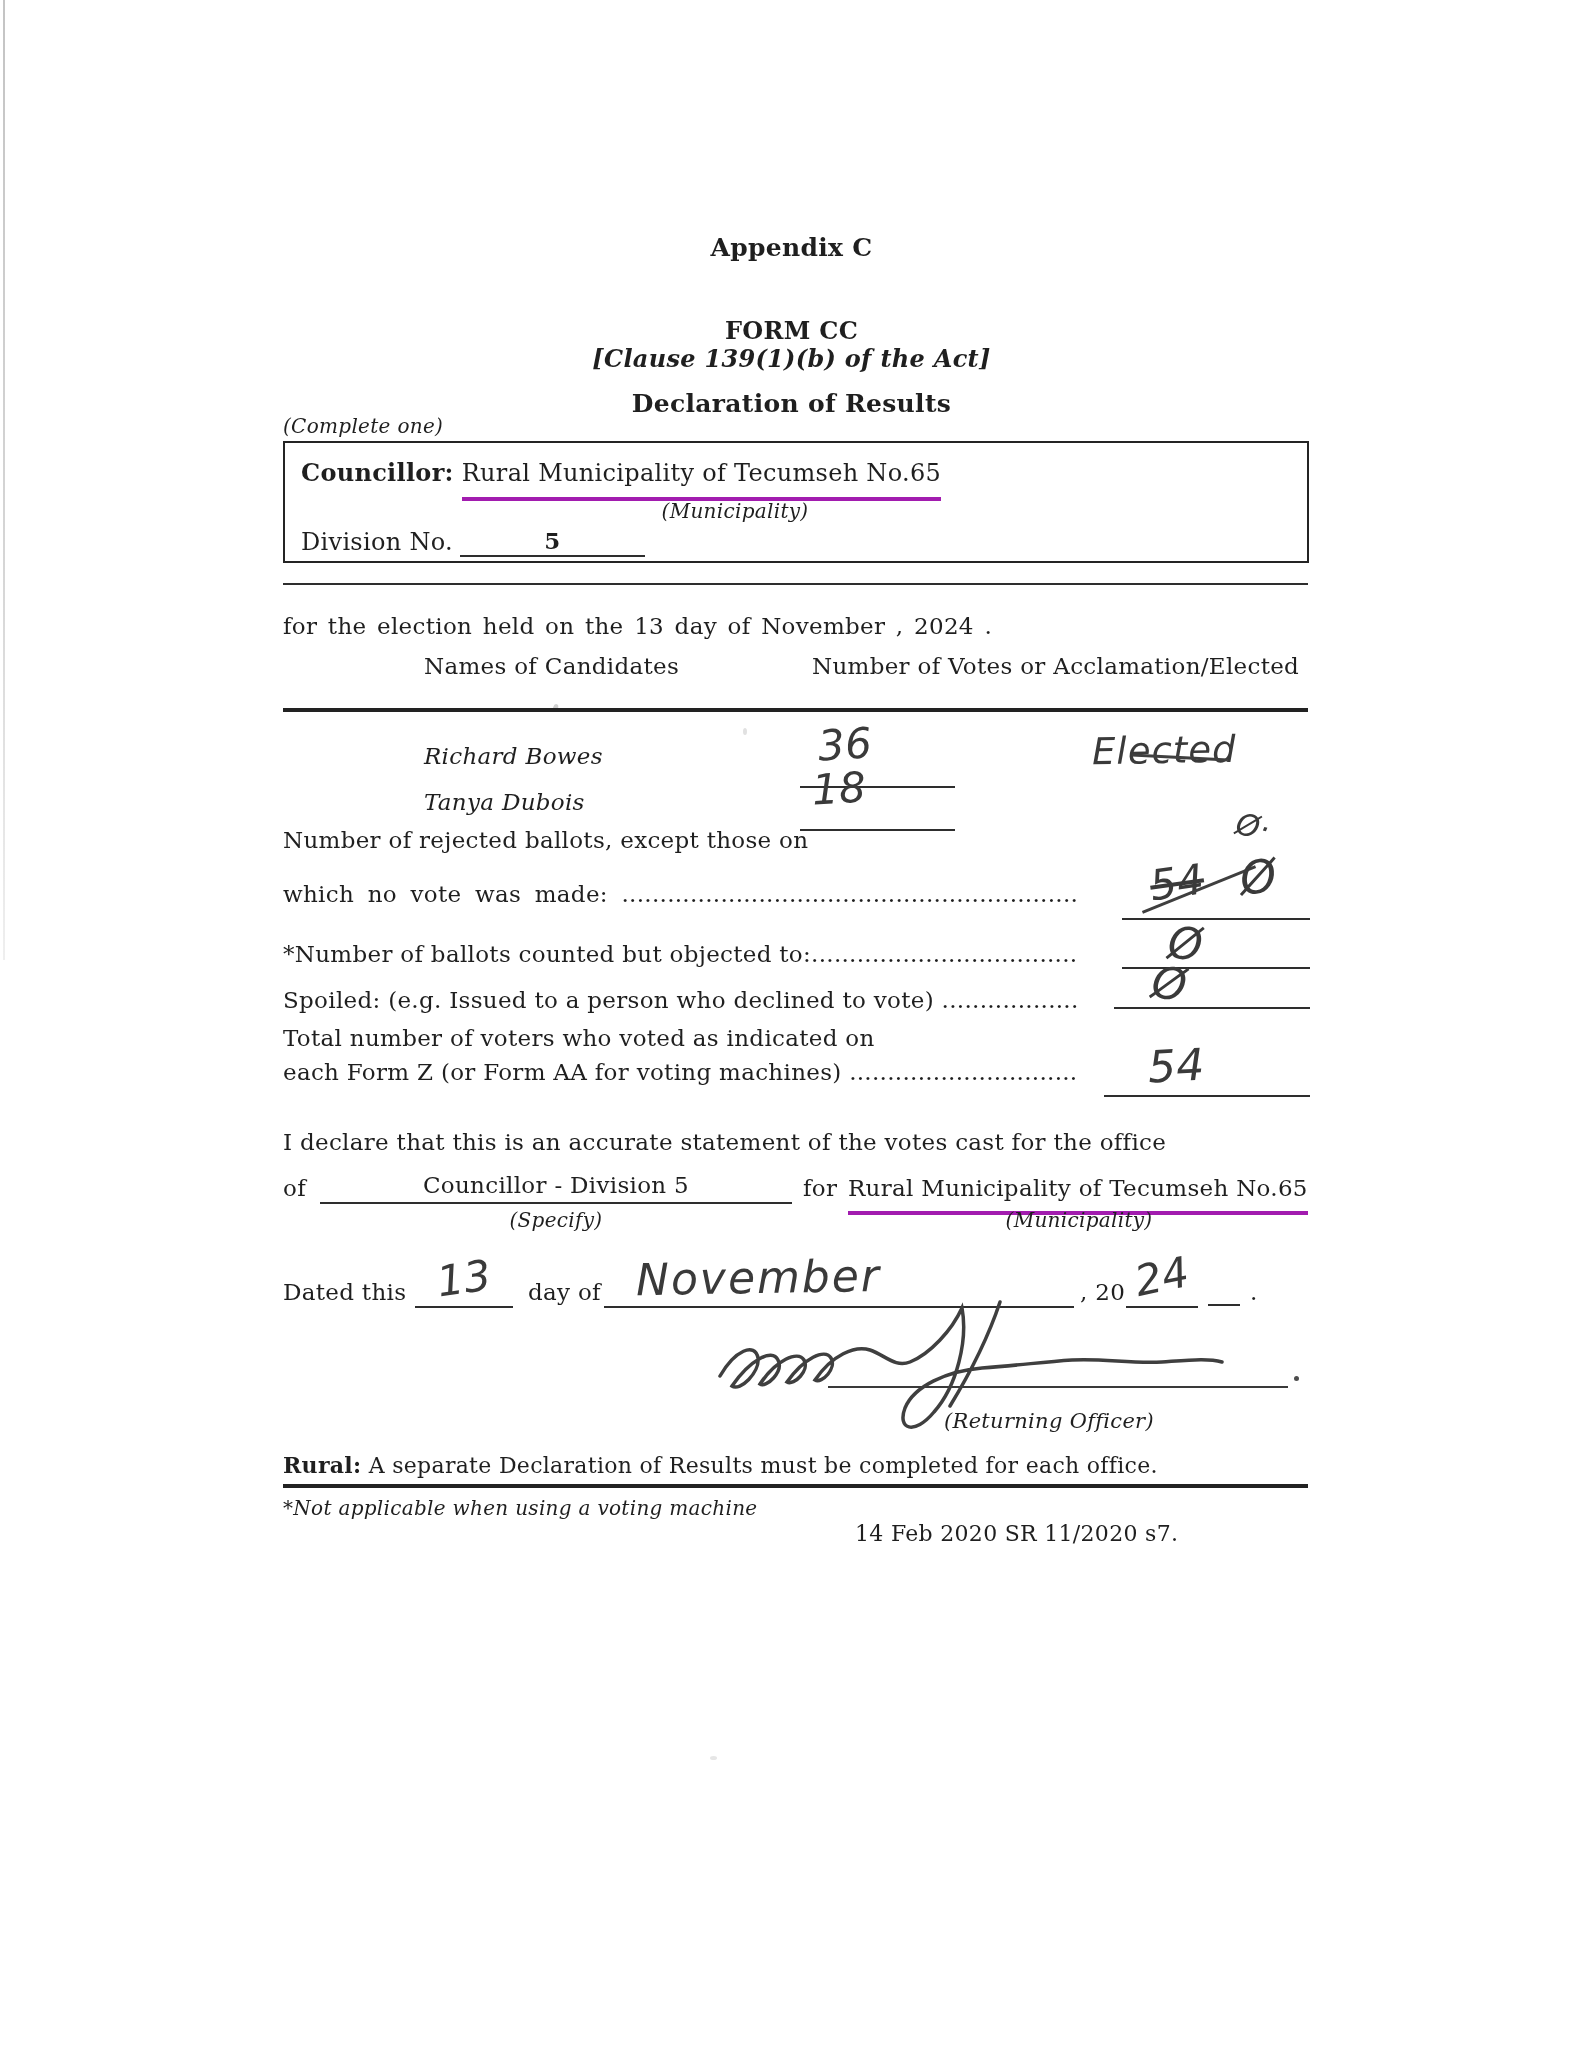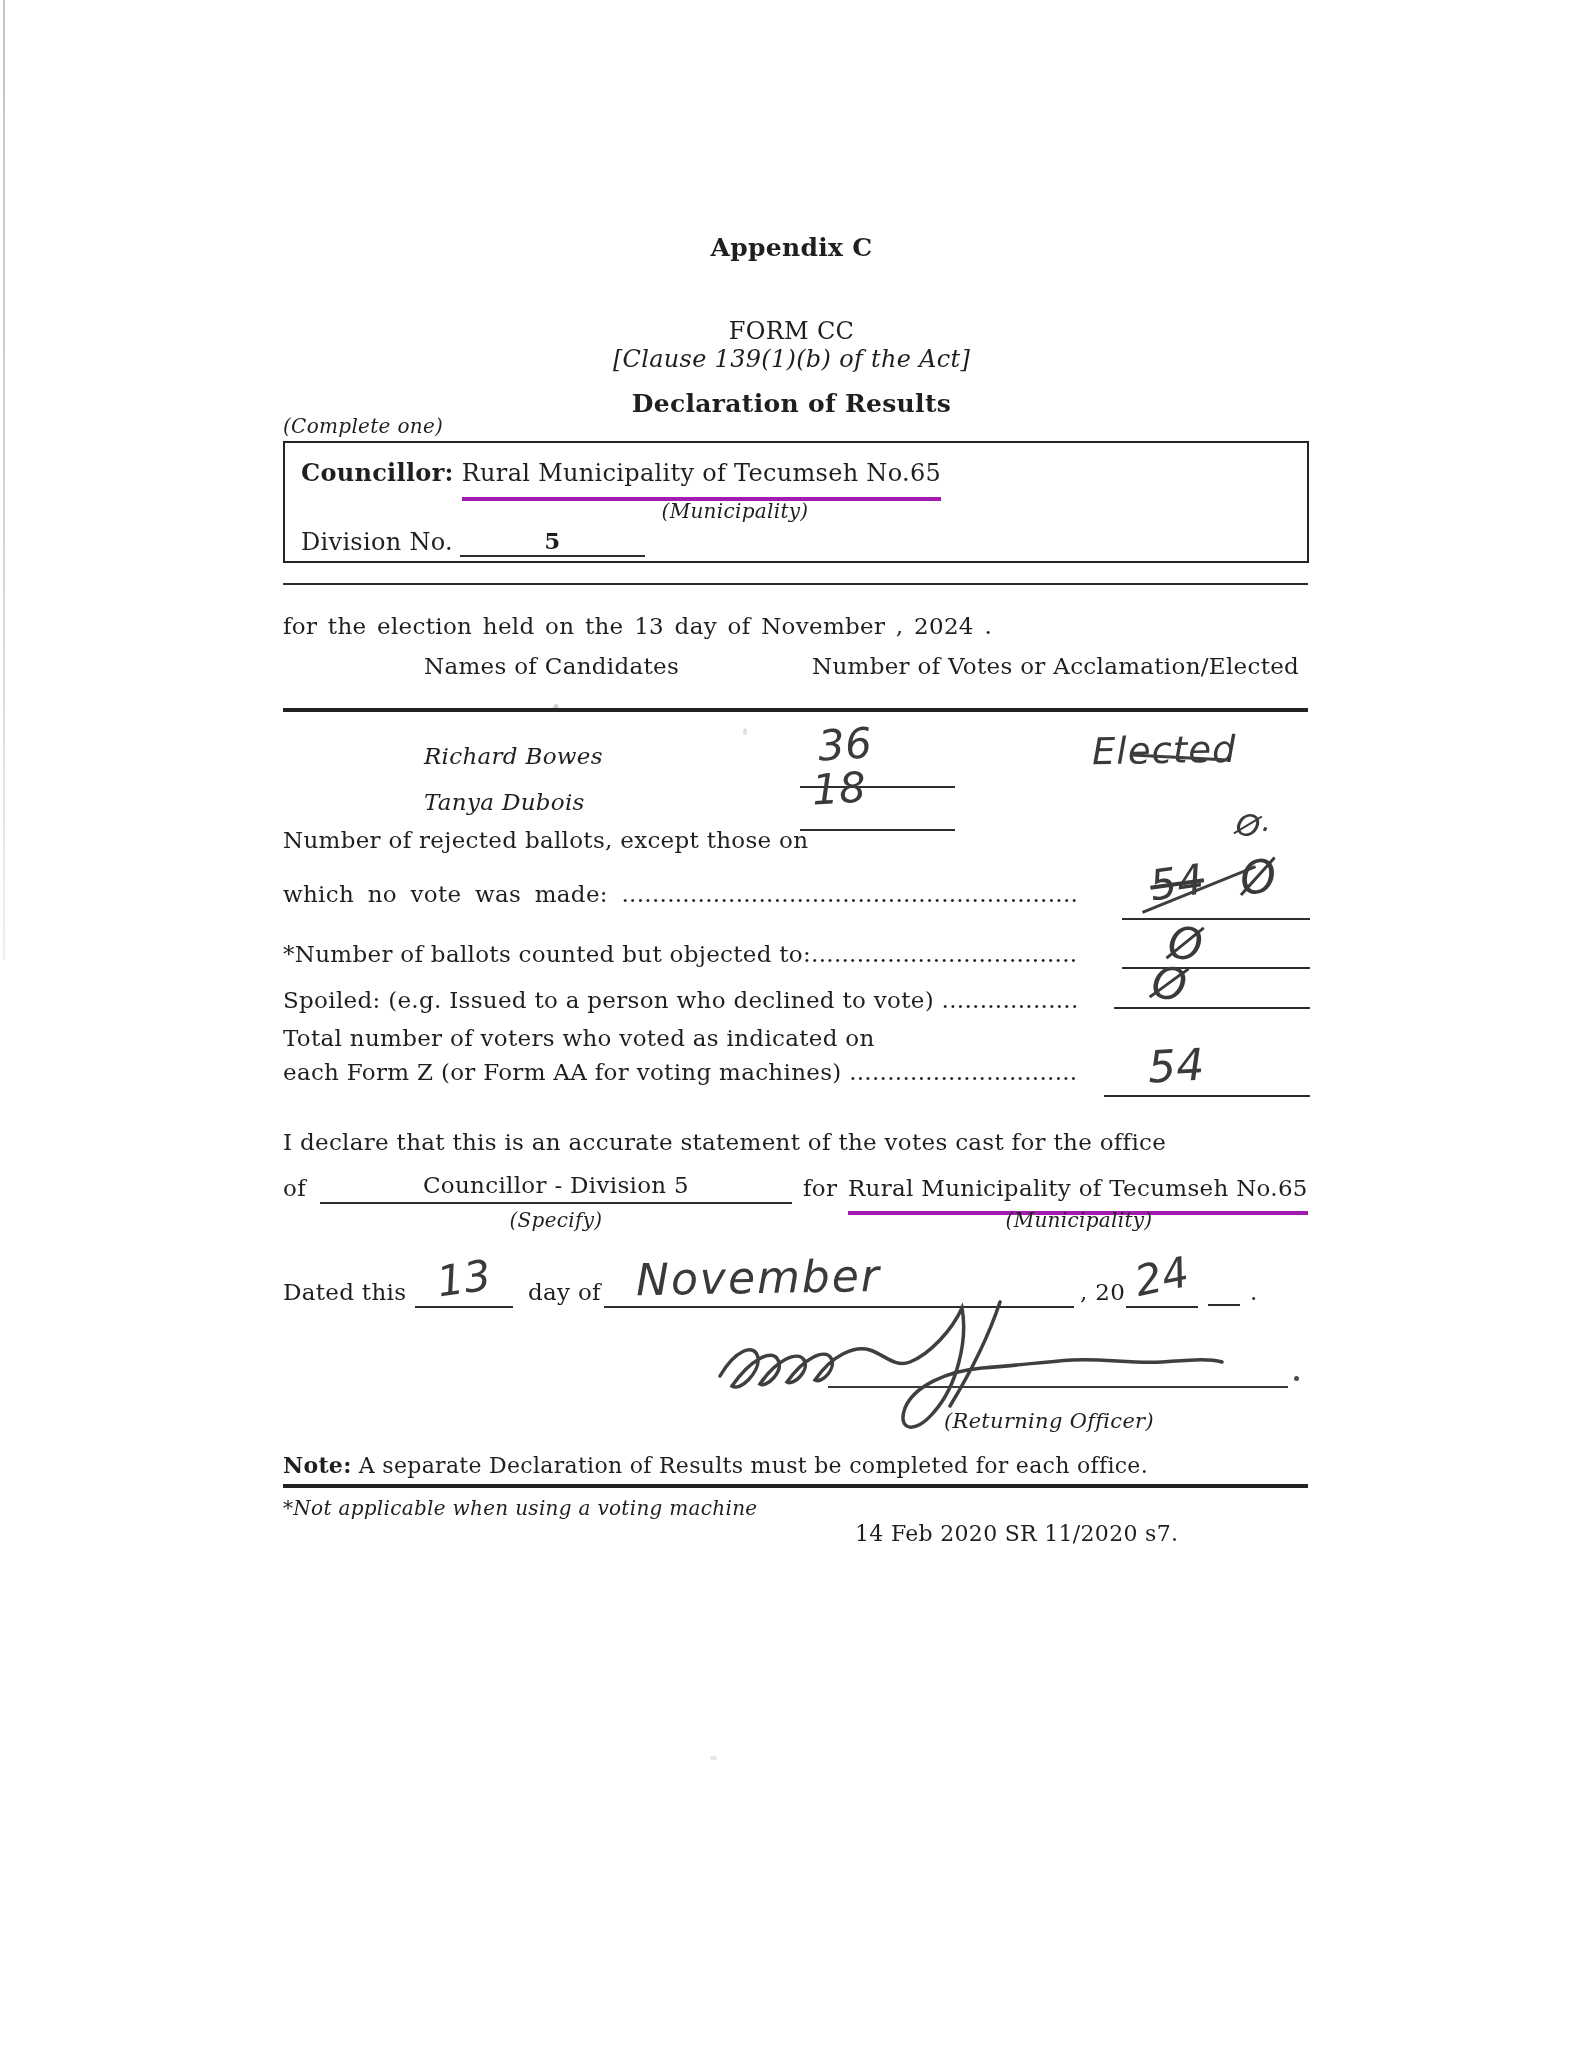--- a/index.html
+++ b/index.html
@@ -8,21 +8,21 @@
     width:1583px;
     height:2048px;
     background:#ffffff;
     font-family:"DejaVu Serif","Liberation Serif",serif;
     color:#1f1f1f;
     font-size:23px;
     letter-spacing:.3px;
     overflow:hidden;
   }
   .t{position:absolute;white-space:nowrap;line-height:1.25;}
-  .center{left:0;width:1583px;text-align:center;}
+  .center{left:0;width:1583px;text-align:center;font-weight:bold;}
   .b{font-weight:bold;}
   .it{font-style:italic;}
   .small{font-size:20px;font-style:italic;}
   .hline{position:absolute;background:#2e2e2e;height:2px;}
   .thick{height:4px;background:#222;}
   .leader{overflow:hidden;width:795px;}
   .u{border-bottom:4px solid #a21caf;padding-bottom:10px;}
   .blank{position:absolute;border-bottom:2px solid #2e2e2e;text-align:center;}
   .hand{
     font-family:"DejaVu Sans","Liberation Sans",sans-serif;
@@ -139,19 +139,19 @@
     <path d="M340,4 C330,34 312,72 290,108
              M60,78 C75,52 95,44 98,60 C100,74 80,94 72,88 C90,62 112,50 118,62 C124,74 106,90 100,86
              C116,62 138,52 144,62 C150,72 134,88 127,84 C144,60 165,50 171,60 C177,70 162,86 155,82
              C172,57 195,47 210,52 C225,57 235,70 250,64 C270,56 292,32 302,10 C308,42 297,88 274,114
              C254,138 237,131 245,110 C254,88 287,73 322,70 C362,67 382,64 412,62 C442,60 472,66 502,64
              C530,62 548,60 562,64" fill="none" stroke="#3f3f3f" stroke-width="3.5" stroke-linecap="round"></path>
   </svg>
   <div class="t it" style="left:929px;top:1408px;width:240px;text-align:center;font-size:21px;">(Returning Officer)</div>
 
   <div class="t" style="left:283px;top:1452px;font-size:22px;">
-    <span class="b">Note:</span><span> A separate Declaration of Results must be completed for each office.</span>
+    <span class="b">Rural:</span><span> A separate Declaration of Results must be completed for each office.</span>
   </div>
   <div class="hline thick" style="left:283px;top:1484px;width:1025px;"></div>
   <div class="t it small" style="left:283px;top:1496px;">*Not applicable when using a voting machine</div>
   <div class="t" style="left:855px;top:1520px;font-size:22px;">14 Feb 2020 SR 11/2020 s7.</div>
 
 </div>
 
 </body></html>

